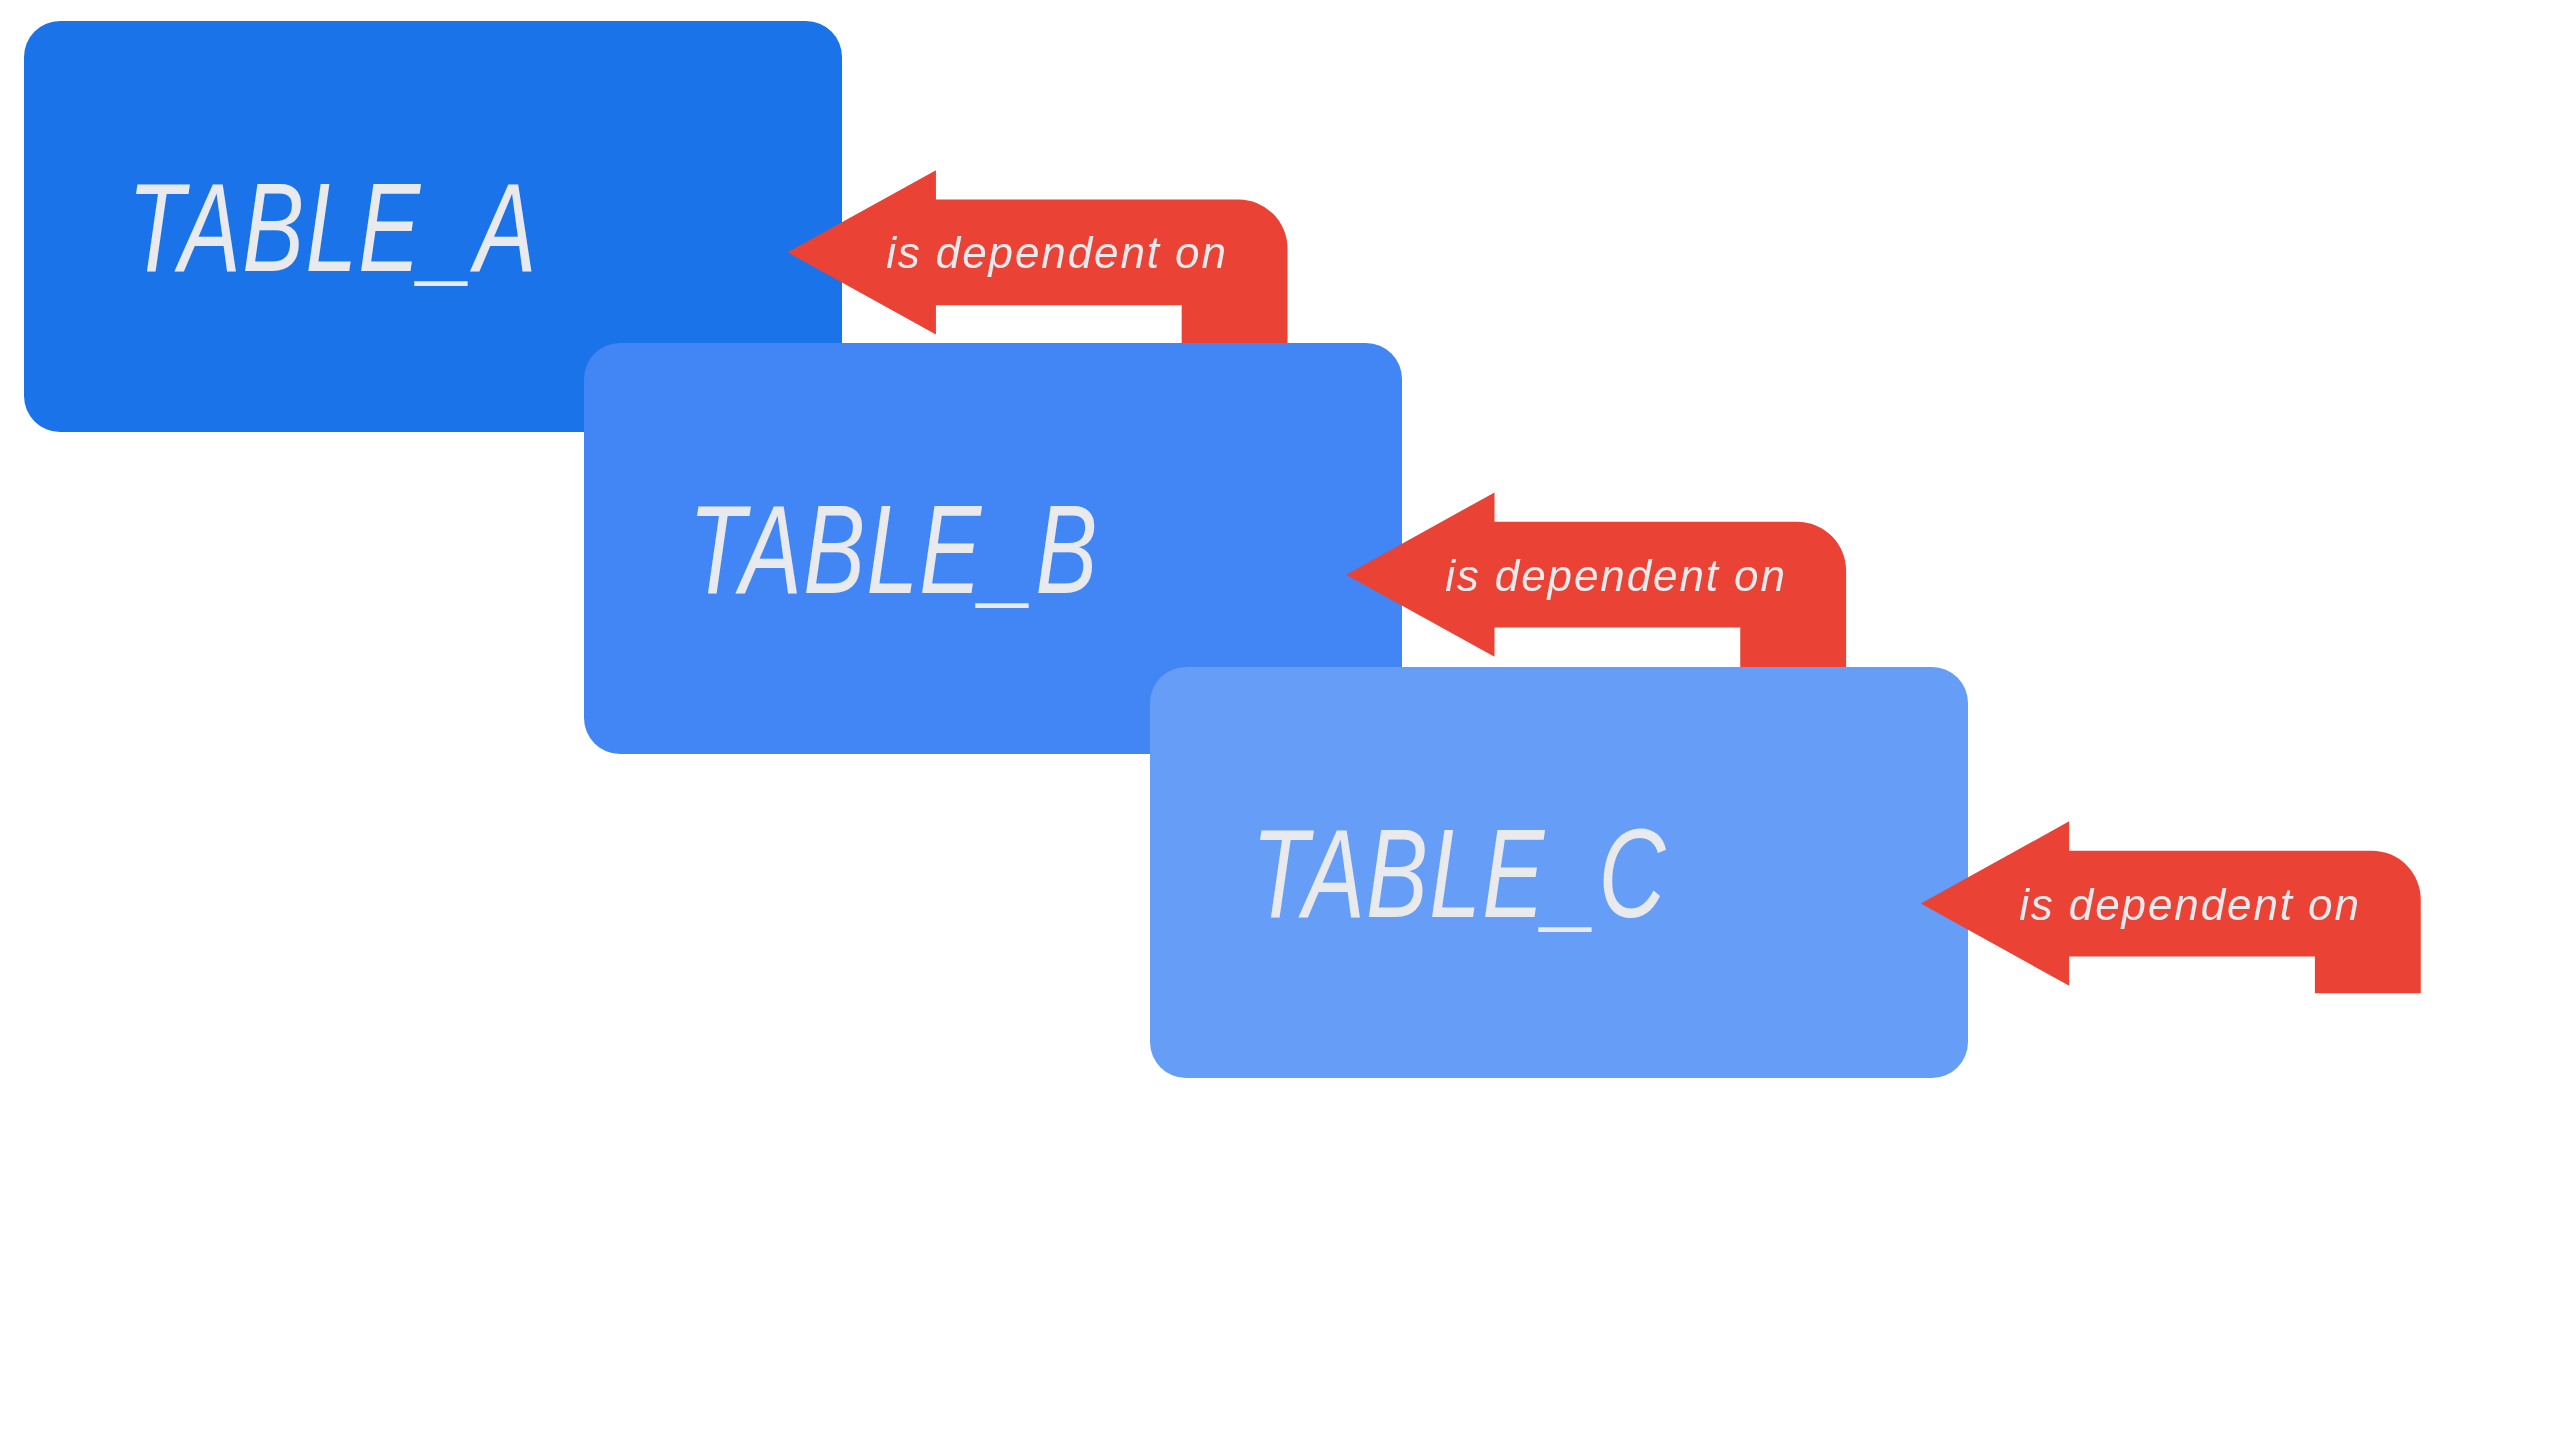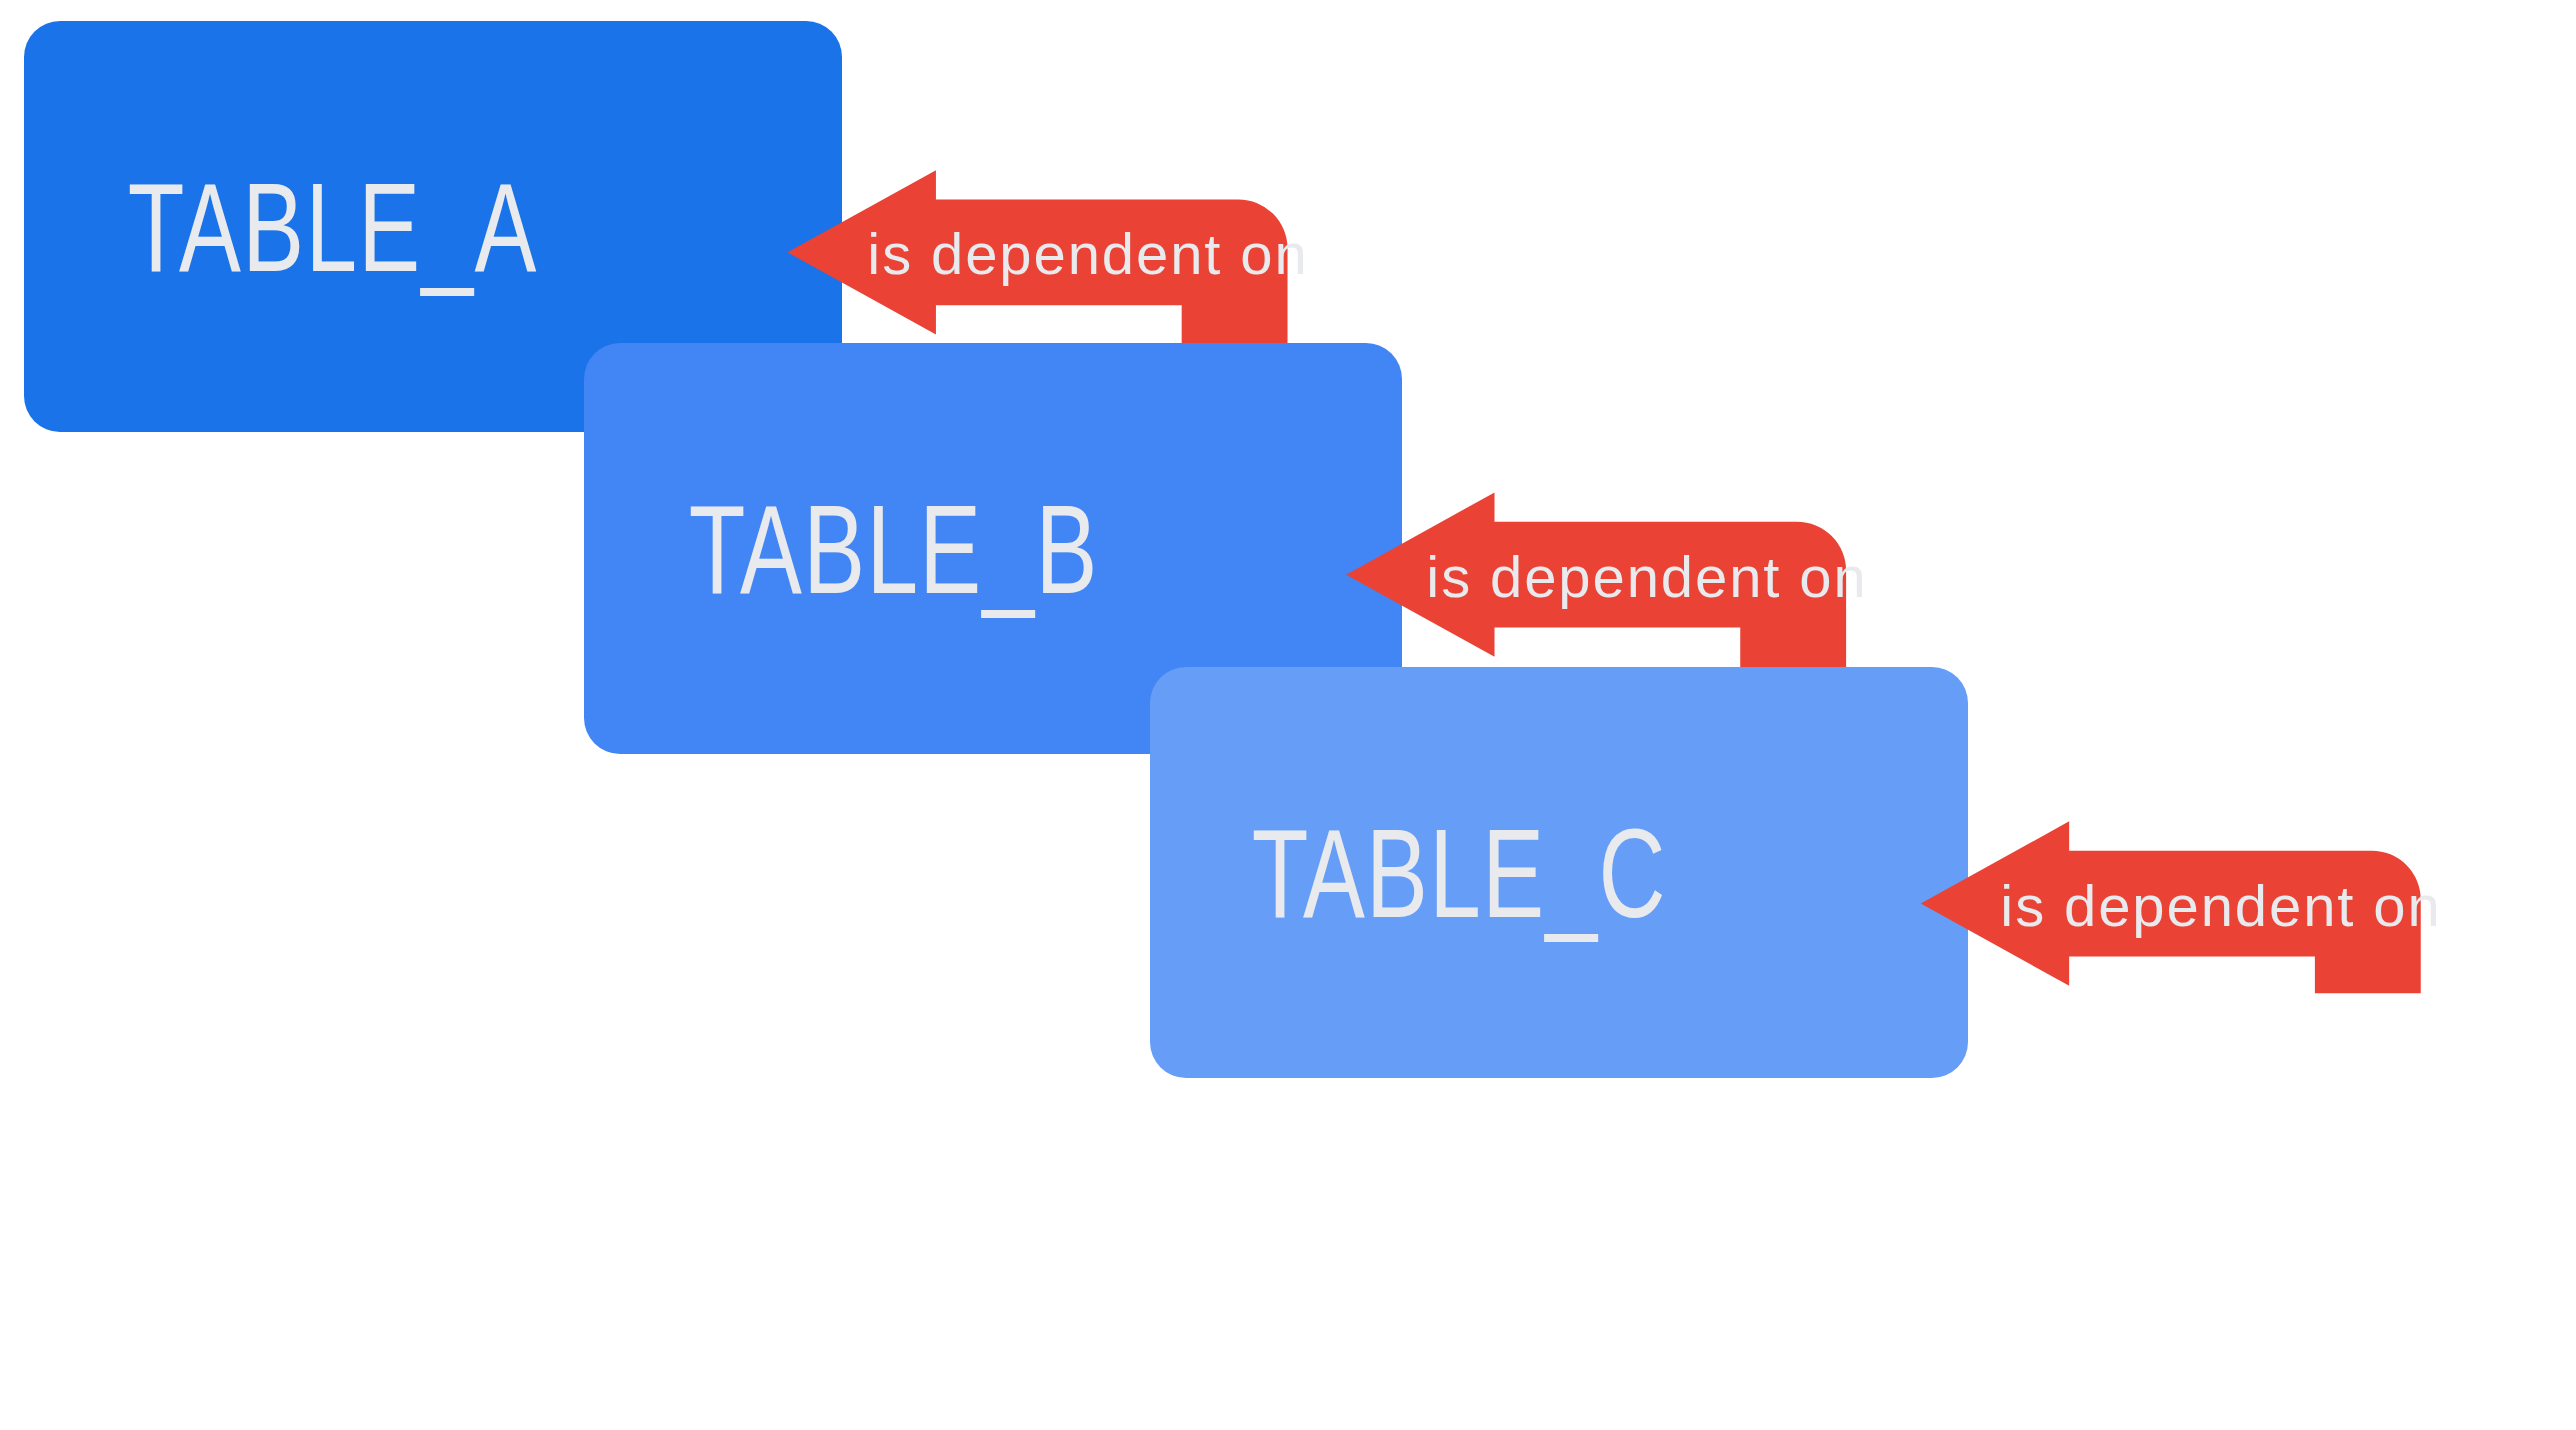--- a/index.html
+++ b/index.html
@@ -7,20 +7,21 @@
     padding: 0;
     background: #ffffff;
   }
   #canvas {
     position: relative;
     width: 2576px;
     height: 1430px;
     background: #ffffff;
     overflow: hidden;
     font-family: "Liberation Sans", sans-serif;
+    font-style: italic;
     --node-text: #e8eaed;
     --edge-text: #e8eaed;
   }
   .node {
     position: absolute;
     width: 818px;
     height: 411px;
     border-radius: 36px;
     box-sizing: border-box;
     display: flex;
@@ -40,25 +41,24 @@
   }
   .arrow-svg {
     position: absolute;
     left: 0;
     top: 0;
     pointer-events: none;
   }
   .edge-label {
     position: absolute;
     transform: translate(-50%, -50%);
-    font-size: 58px;
+    font-size: 44px;
     letter-spacing: 1.9px;
     white-space: nowrap;
     color: var(--edge-text);
-    margin-left: 31px;
   }
 </style>
 </head>
 <body>
 
 <div id="canvas" style="--node-text: #e8eaed; --edge-text: #e8eaed; background: rgb(255, 255, 255);">
 
   <div class="node" id="node-a" style="left: 23.6px; top: 21px; background: rgb(26, 115, 232);">
     <span class="node-label">TABLE_A</span>
   </div>

